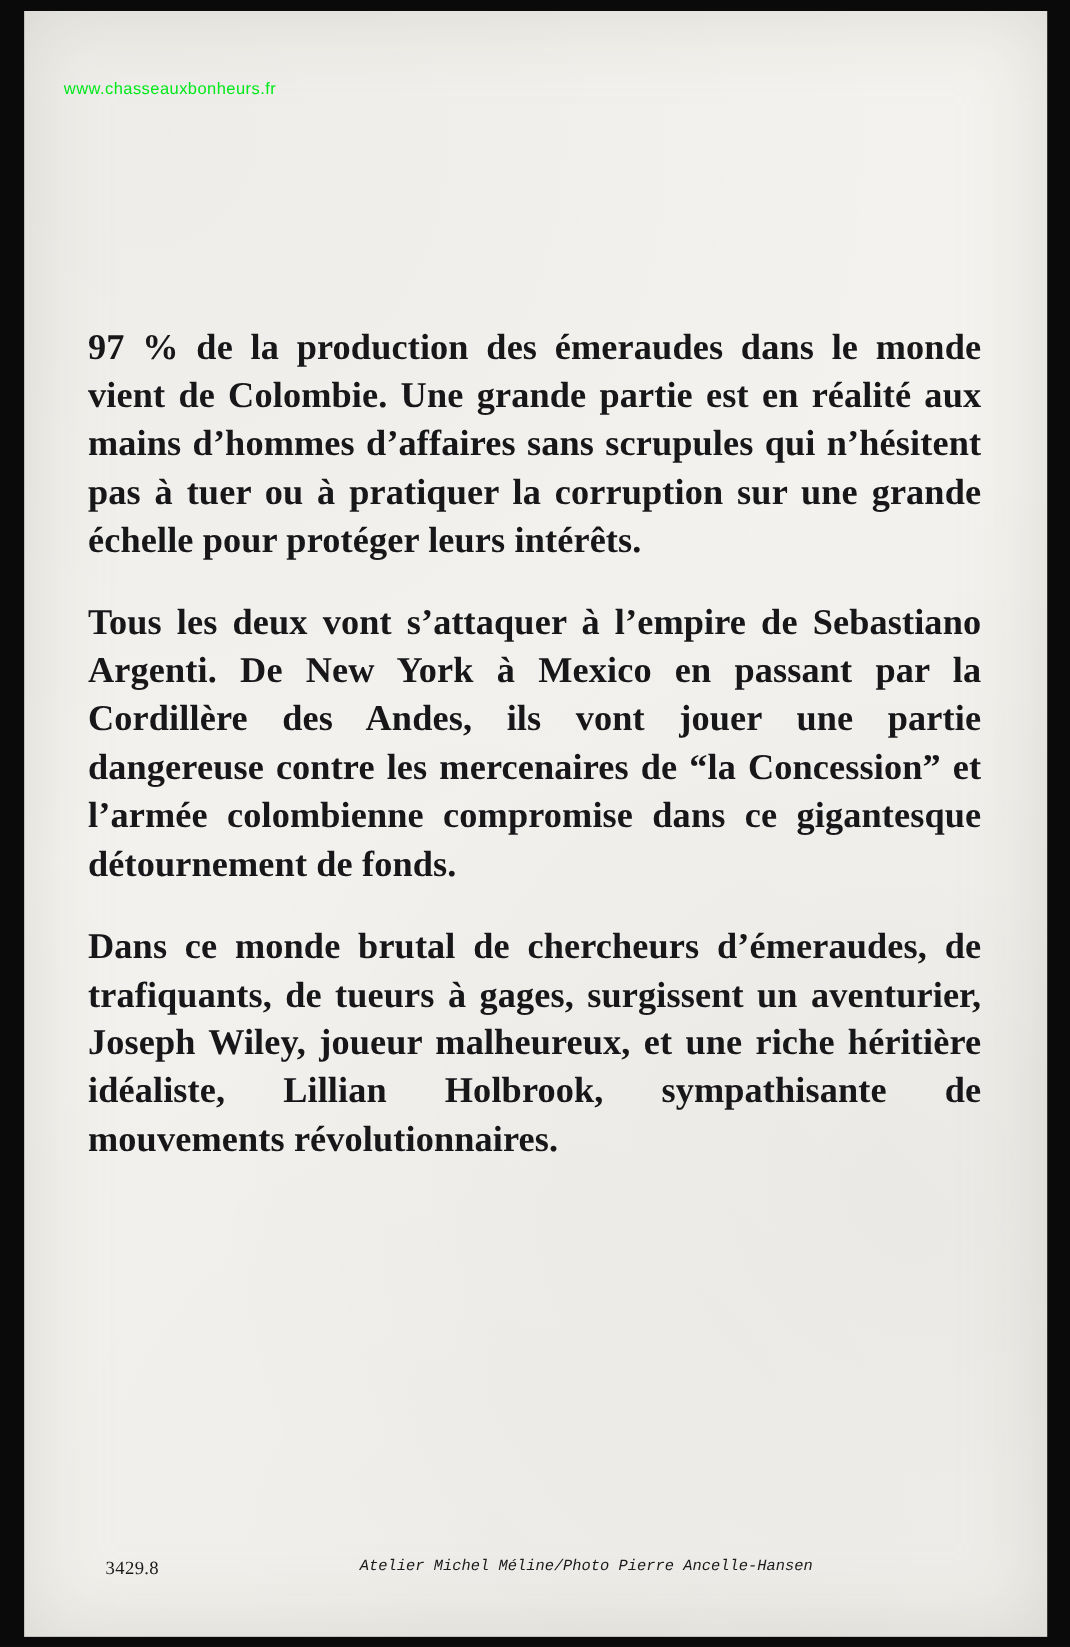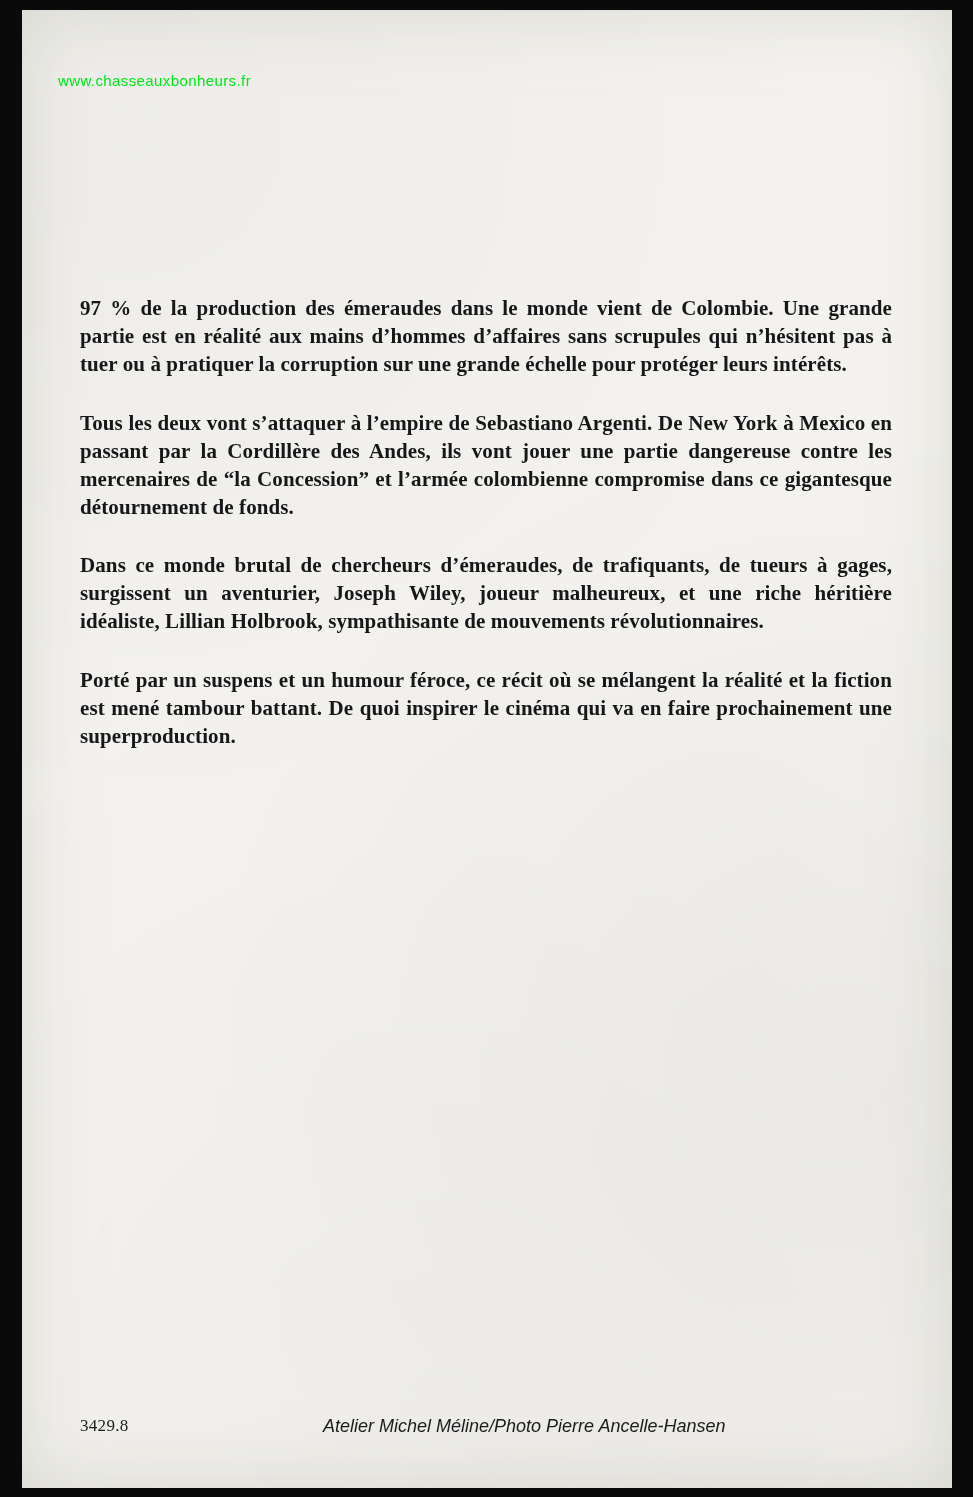--- a/index.html
+++ b/index.html
@@ -63,35 +63,35 @@
     left: 58px;
     top: 285px;
     width: 812px;
     z-index: 3;
   }
 
   .blurb p {
     margin: 0 0 31px 0;
     font-family: "Liberation Serif", serif;
     font-weight: bold;
-    font-size: 21px;
+    font-size: 33px;
     line-height: 1.33;
     color: #17171a;
     text-align: justify;
     text-justify: inter-word;
     letter-spacing: 0.1px;
   }
 
   .blurb p:last-child {
     margin-bottom: 0;
   }
 
   .footer {
     position: absolute;
-    left: 58px;
+    left: 74px;
     right: 48px;
     bottom: 48px;
     height: 24px;
     z-index: 3;
   }
 
   .footer-code {
     position: absolute;
     left: 0;
     top: 0;
@@ -99,40 +99,39 @@
     font-size: 17px;
     color: #1b1b1d;
     letter-spacing: 0.3px;
   }
 
   .footer-credit {
     position: absolute;
     left: 50%;
     transform: translateX(-42%);
     top: 0;
-    font-family: Liberation Sans, sans-serif;
+    font-family: Liberation Mono, monospace;
     font-style: italic;
-    font-size: 18px;
+    font-size: 14px;
     color: #1b1b1d;
     white-space: nowrap;
   }
 </style>
 </head>
 <body>
 
 <div class="page">
   <div class="paper">
 
     <div class="watermark">www.chasseauxbonheurs.fr</div>
 
     <div class="blurb">
       <p>97 % de la production des émeraudes dans le monde vient de Colombie. Une grande partie est en réalité aux mains d’hommes d’affaires sans scrupules qui n’hésitent pas à tuer ou à pratiquer la corruption sur une grande échelle pour protéger leurs intérêts.</p>
       <p>Tous les deux vont s’attaquer à l’empire de Sebastiano Argenti. De New York à Mexico en passant par la Cordillère des Andes, ils vont jouer une partie dangereuse contre les mercenaires de “la Concession” et l’armée colombienne compromise dans ce gigantesque détournement de fonds.</p>
       <p>Dans ce monde brutal de chercheurs d’émeraudes, de trafiquants, de tueurs à gages, surgissent un aventurier, Joseph Wiley, joueur malheureux, et une riche héritière idéaliste, Lillian Holbrook, sympathisante de mouvements révolutionnaires.</p>
-      <p>Porté par un suspens et un humour féroce, ce récit où se mélangent la réalité et la fiction est mené tambour battant. De quoi inspirer le cinéma qui va en faire prochainement une superproduction.</p>
     </div>
 
     <div class="footer">
       <span class="footer-code">3429.8</span>
       <span class="footer-credit">Atelier Michel Méline/Photo Pierre Ancelle-Hansen</span>
     </div>
 
   </div>
 </div>
 

